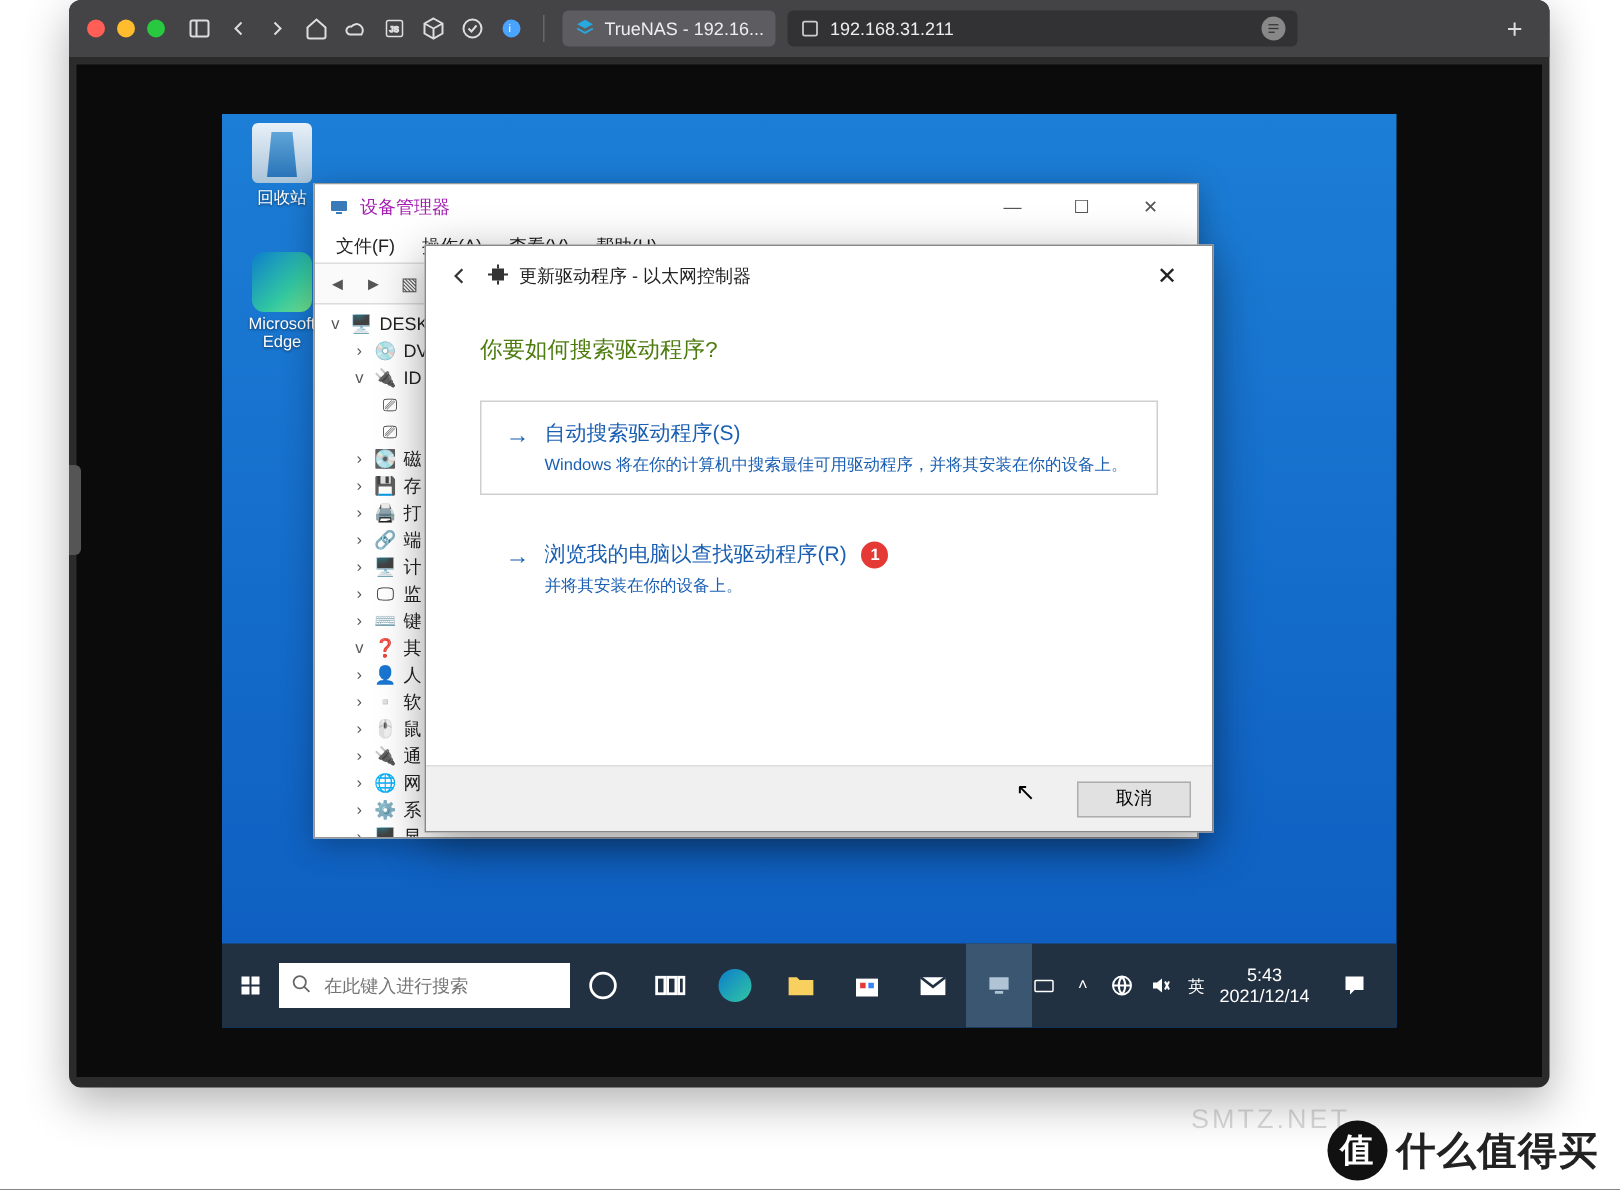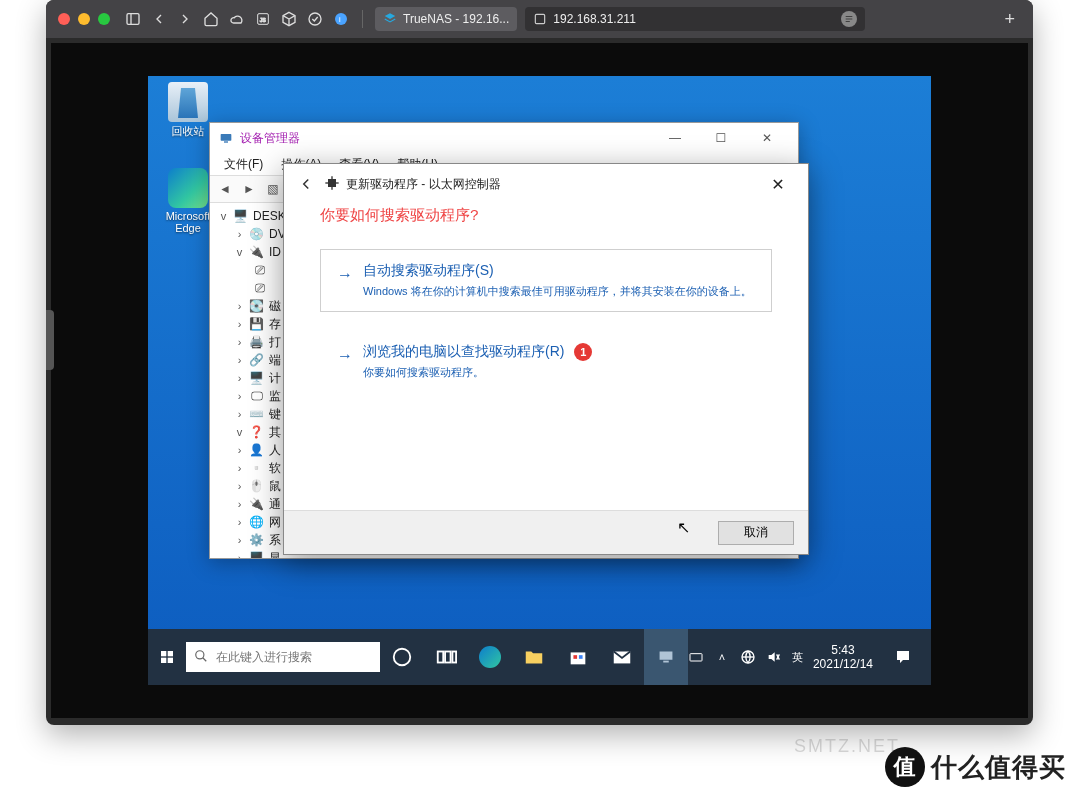--- a/index.html
+++ b/index.html
@@ -80,21 +80,21 @@
     position:absolute; left:135px; top:87px; width:526px; height:392px;
     background:#fff; box-shadow:0 8px 30px rgba(0,0,0,.4);
     border:1px solid #888;
     display:flex; flex-direction:column;
   }
   .wizard-head{ height:40px; display:flex; align-items:center; padding:0 10px;}
   .wizard-head .back{ width:24px;height:24px; color:#333; display:flex;align-items:center;justify-content:center;}
   .wizard-head .ttl{ margin-left:6px; font-size:12px; color:#222; display:flex; align-items:center; gap:6px;}
   .wizard-head .cx{ margin-left:auto; width:40px; text-align:center; font-size:16px; color:#222;}
   .wizard-body{ flex:1; padding: 0 36px;}
-  .wizard-body .q{ color:#ef4444; font-size:15px; margin:2px 0 24px;font-family:Liberation Mono, monospace;}
+  .wizard-body .q{ color:#4d7c0f; font-size:15px; margin:20px 0 24px;font-family:Liberation Mono, monospace;}
   .option{ border:1px solid transparent; padding:12px 16px; cursor:pointer; position:relative;}
   .option.framed{ border:1px solid #cfcfcf;}
   .option .arrow{ color:#1b5fb2; position:absolute; left:16px; top:14px; font-size:16px;}
   .option .ot{ color:#1b5fb2; font-size:14px; margin-left:26px;}
   .option .od{ color:#1b5fb2; font-size:11px; margin-left:26px; margin-top:4px;}
   .gap{height:18px;}
   .badge{ display:inline-flex; width:18px;height:18px; border-radius:50%; background:#e53935; color:#fff; align-items:center;justify-content:center; font-size:11px; font-weight:bold; margin-left:6px; vertical-align:middle;}
   .wizard-foot{ height:44px; background:#f0f0f0; border-top:1px solid #ddd; display:flex; align-items:center; justify-content:flex-end; padding:0 14px;}
   .wizard-foot button{ width:76px; height:24px; background:#e1e1e1; border:1px solid #adadad; font-size:12px;}
   .cursor{ position:absolute; left:393px; top:354px; font-size:16px; color:#000; pointer-events:none;}
@@ -383,21 +383,21 @@
             <div class="ot">自动搜索驱动程序(S)</div>
             <div class="od">Windows 将在你的计算机中搜索最佳可用驱动程序，并将其安装在你的设备上。</div>
           </div>
           <div class="gap"></div>
           <div class="option">
             <span class="arrow">→</span>
             <div class="ot">
               <span>浏览我的电脑以查找驱动程序(R)</span>
               <span class="badge">1</span>
             </div>
-            <div class="od">你要如何搜索驱动程序。</div>
+            <div class="od">并将其安装在你的设备上。</div>
           </div>
         </div>
         <div class="wizard-foot">
           <button>取消</button>
         </div>
         <div class="cursor">↖</div>
       </div>
 
       <div class="taskbar">
         <div class="start">

